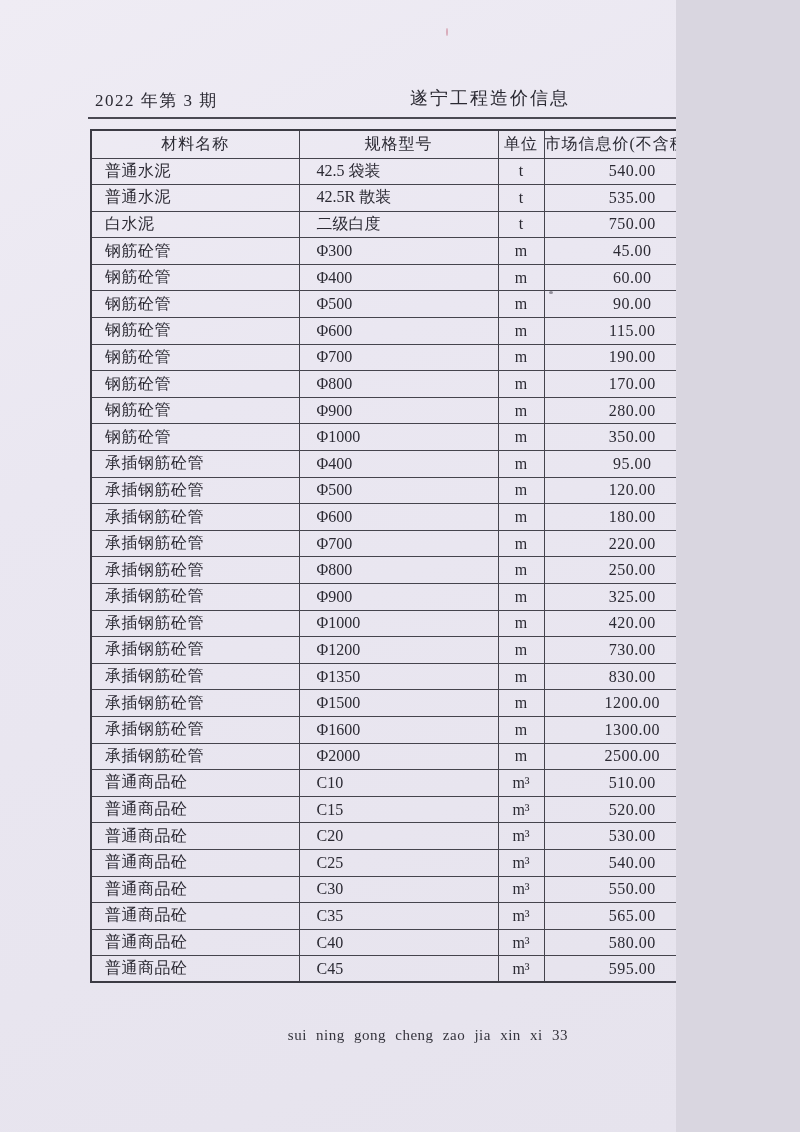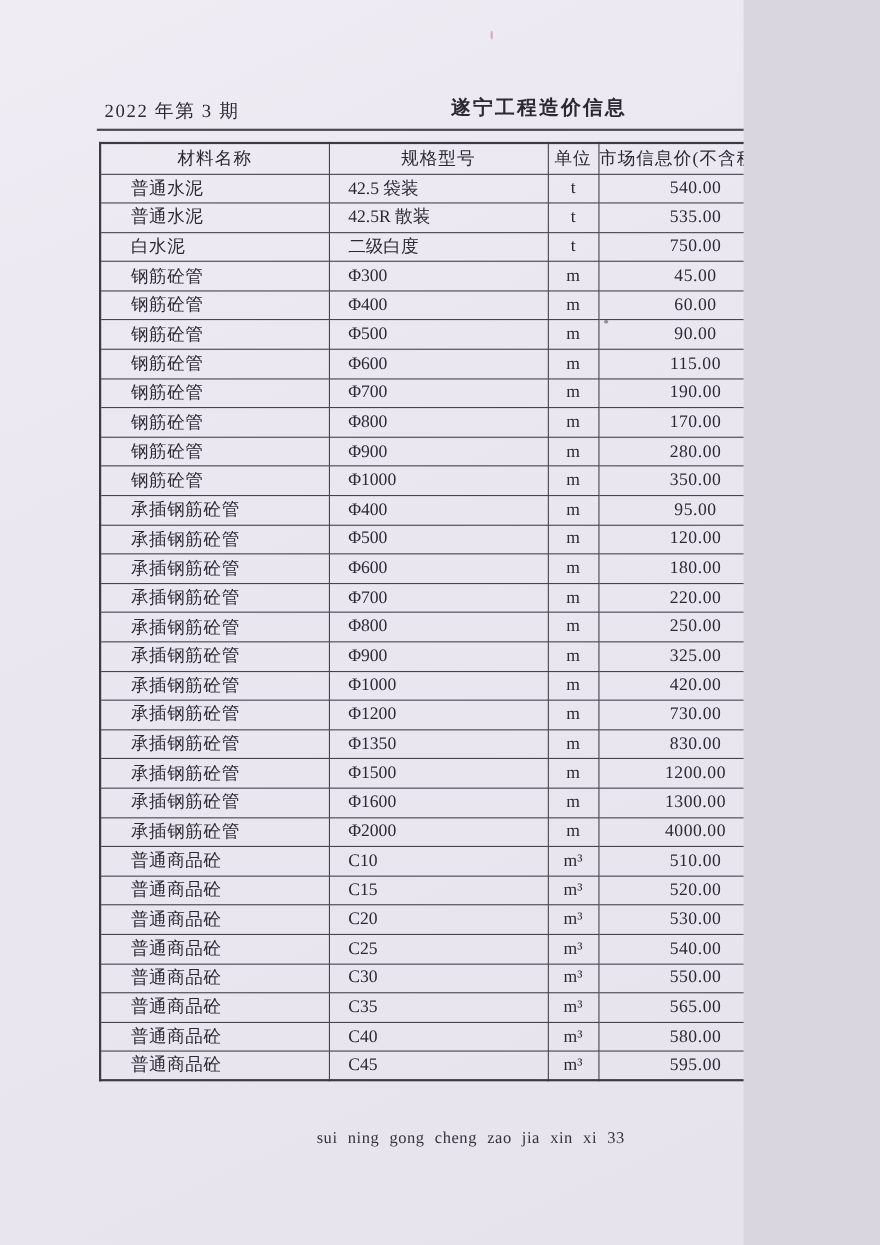--- a/index.html
+++ b/index.html
@@ -22,21 +22,21 @@
     top: 89px;
     font-size: 17px;
     letter-spacing: 1.5px;
     white-space: nowrap;
   }
   .hdr-right {
     position: absolute;
     right: 106px;
     top: 86px;
     font-size: 18px;
-    font-weight: bold;
+    font-weight: normal;
     letter-spacing: 2px;
     white-space: nowrap;
   }
   .hdr-rule {
     position: absolute;
     left: 88px;
     top: 117px;
     width: 607px;
     height: 2px;
     background: #4a4952;
@@ -55,21 +55,21 @@
     font-size: 16px;
     font-weight: normal;
     padding: 0;
     overflow: hidden;
     white-space: nowrap;
     color: #2b2a33;
   }
   .price-table thead tr { height: 28px; }
   .price-table tbody tr { height: 26.6px; }
   .price-table th { text-align: center; letter-spacing: 1px; }
-  .price-table td.c0 { text-align: left; padding-left: 27px; letter-spacing: 0.5px; margin-left: 38px; }
+  .price-table td.c0 { text-align: left; padding-left: 13px; letter-spacing: 0.5px; margin-left: 38px; }
   .price-table td.c1 { text-align: left; padding-left: 17px; }
   .price-table td.c2 { text-align: center; }
   .price-table td.c3 { text-align: center; letter-spacing: 0.5px; padding-left: 28px; }
   .footer {
     position: absolute;
     top: 1027px;
     right: 108px;
     font-size: 15px;
     word-spacing: 5px;
     letter-spacing: 0.5px;
@@ -237,21 +237,21 @@
         <tr>
           <td class="c0">承插钢筋砼管</td>
           <td class="c1">Φ1600</td>
           <td class="c2">m</td>
           <td class="c3">1300.00</td>
         </tr>
         <tr>
           <td class="c0">承插钢筋砼管</td>
           <td class="c1">Φ2000</td>
           <td class="c2">m</td>
-          <td class="c3">4000.00</td>
+          <td class="c3">2500.00</td>
         </tr>
         <tr>
           <td class="c0">普通商品砼</td>
           <td class="c1">C10</td>
           <td class="c2">m³</td>
           <td class="c3">510.00</td>
         </tr>
         <tr>
           <td class="c0">普通商品砼</td>
           <td class="c1">C15</td>

